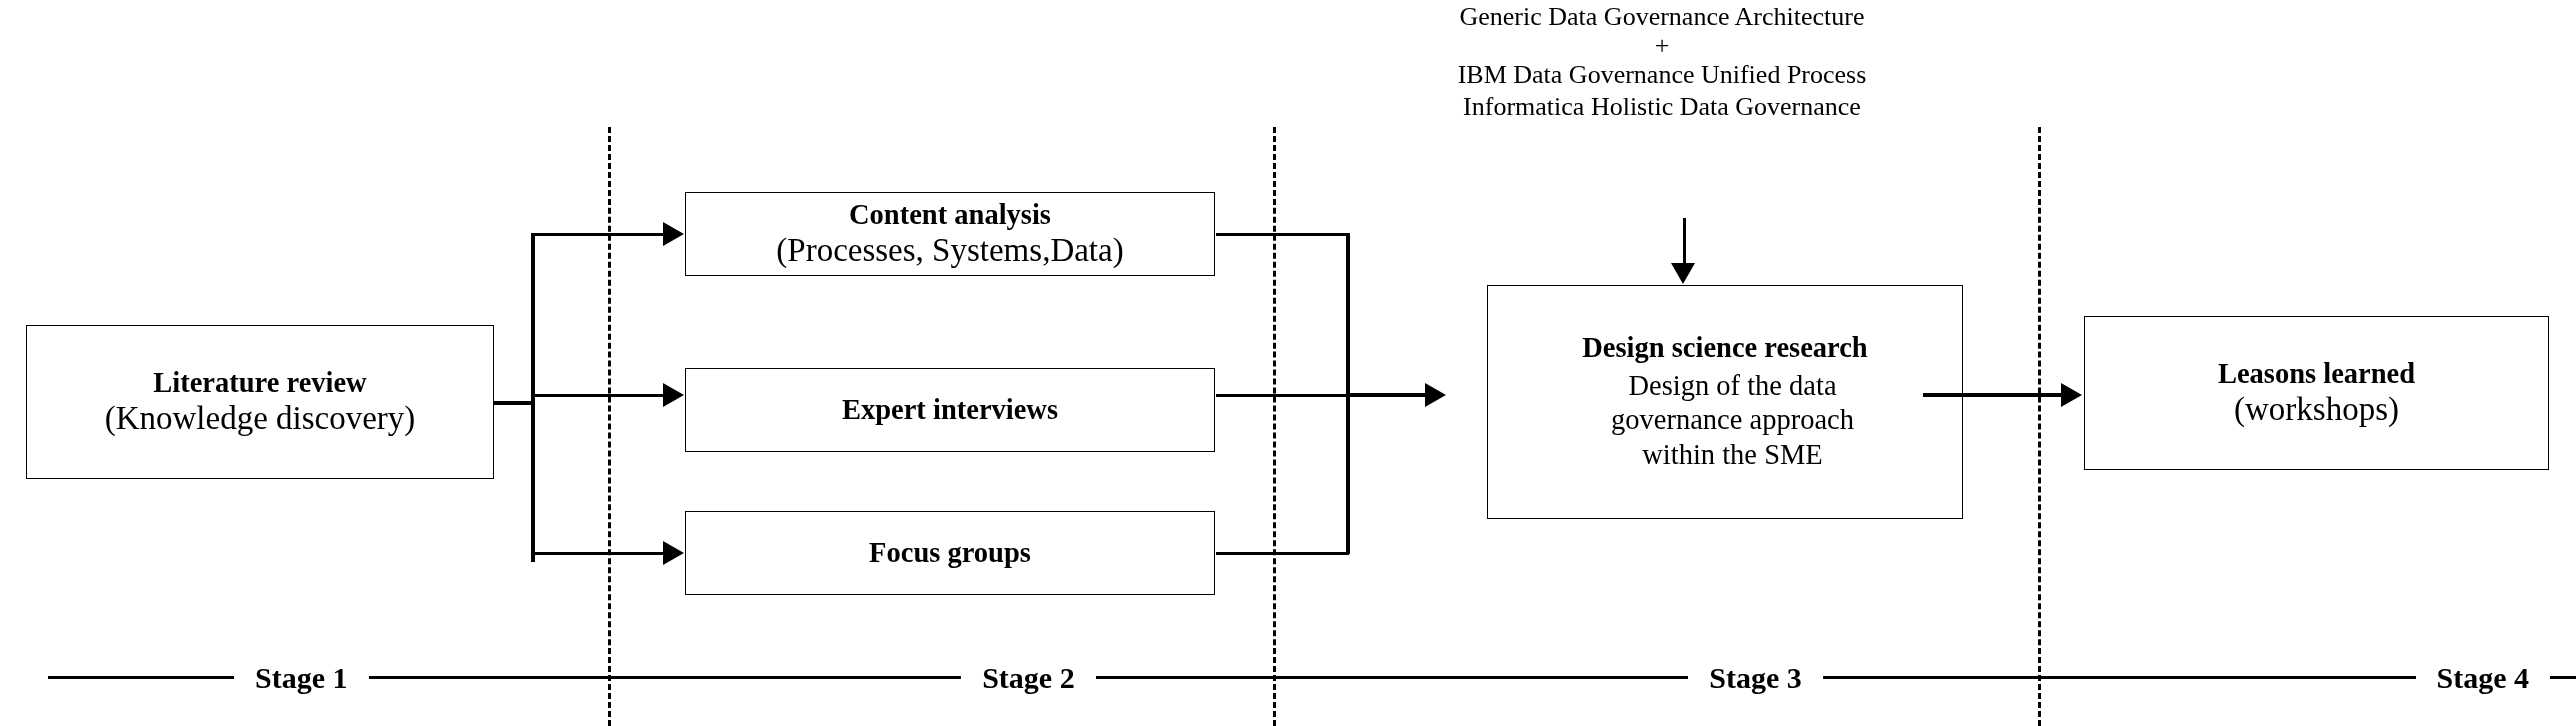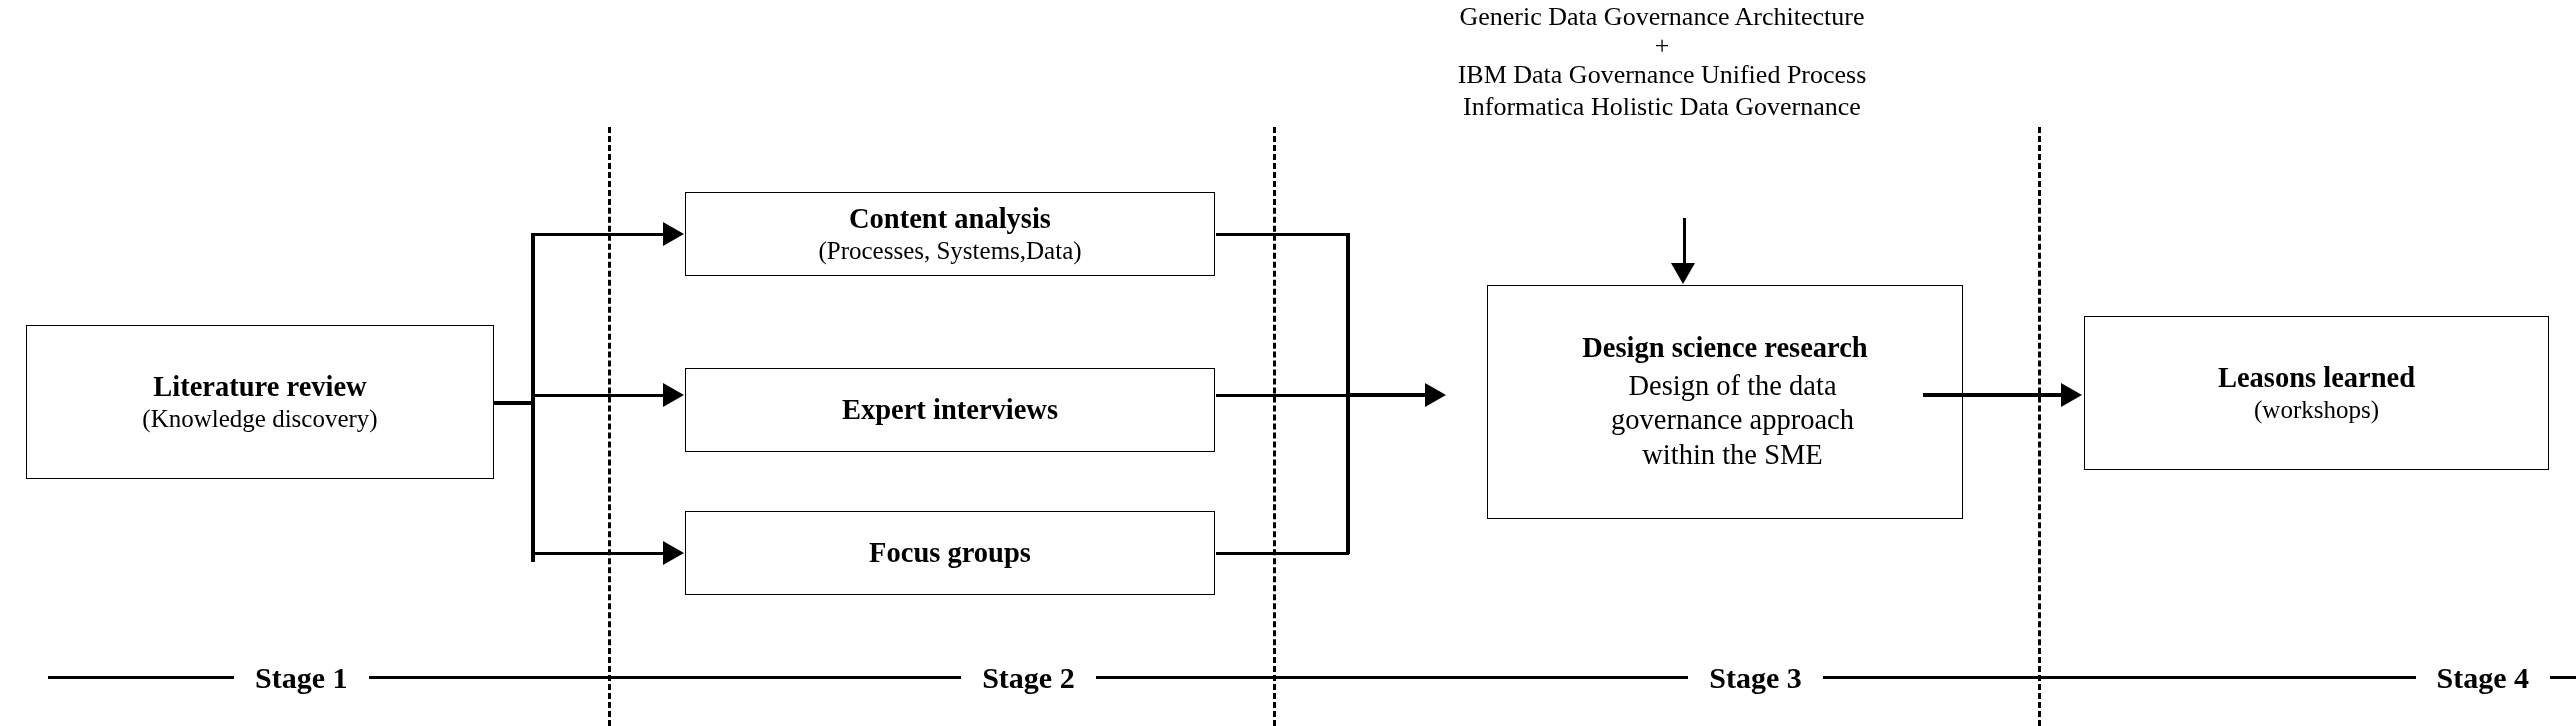--- a/index.html
+++ b/index.html
@@ -35,21 +35,21 @@
     text-align: center;
     line-height: 1.18;
   }
   .box .t-bold {
     font-weight: bold;
     font-size: 28.5px;
     white-space: nowrap;
   }
   .box .t-reg {
     font-weight: normal;
-    font-size: 25px;
+    font-size: 33px;
     white-space: nowrap;
   }
 
   #box-literature { left: 26px;   top: 325px; width: 468px;  height: 154px; }
   #box-content    { left: 685px; top: 192px; width: 530px;  height: 84px; }
   #box-expert     { left: 685px; top: 368px; width: 530px;  height: 84px; }
   #box-focus      { left: 685px; top: 511px; width: 530px;  height: 84px; }
   #box-dsr        { left: 1487px; top: 285px; width: 476px;  height: 234px; }
   #box-lessons    { left: 2084px; top: 316px; width: 465px;  height: 154px; }
 

